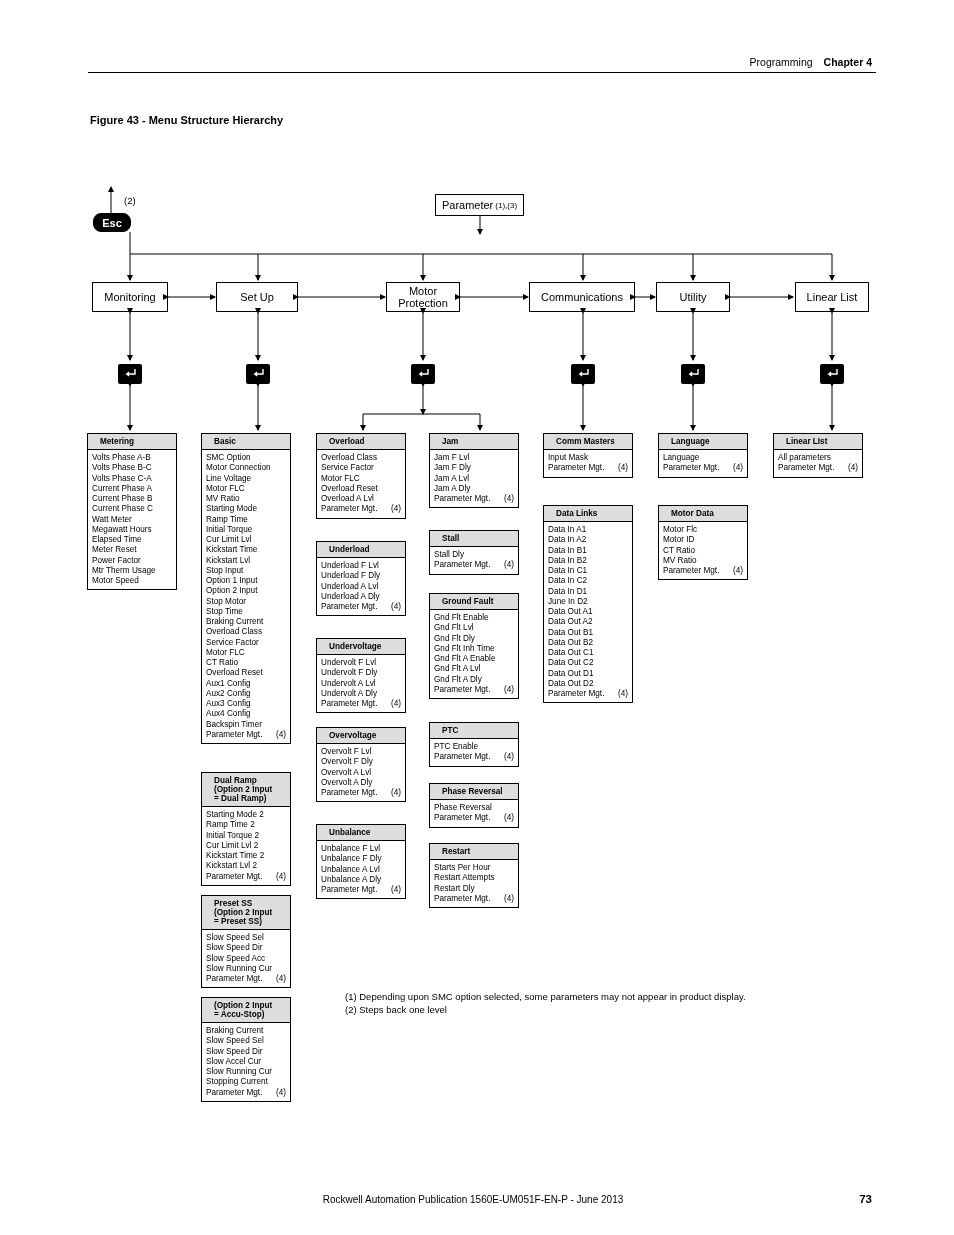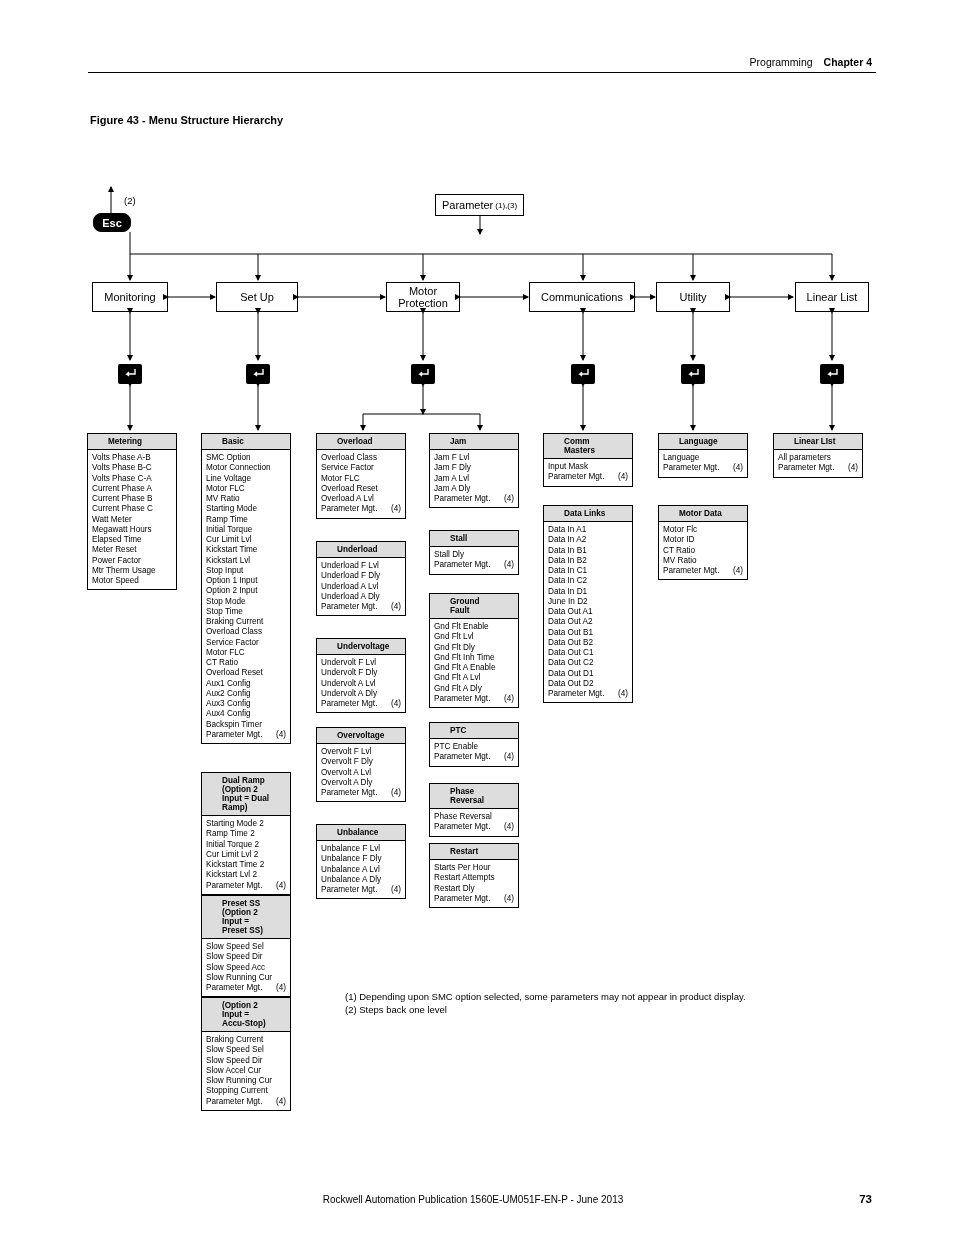--- a/index.html
+++ b/index.html
@@ -5,21 +5,21 @@
   * { box-sizing: border-box; margin: 0; padding: 0; }
   body { font-family: "Myriad Pro", Arial, sans-serif; background: #fff; width: 954px; margin: 0 auto; position: relative; height: 1235px; font-size: 9px; color: #000; }
   .header-rule { position: absolute; top: 72px; left: 88px; right: 78px; height: 1px; background: #000; }
   .header-top { position: absolute; top: 56px; right: 82px; font-size: 10.5px; }
   .header-top .chap { font-weight: 700; margin-left: 8px; }
   .figtitle { position: absolute; top: 114px; left: 90px; font-size: 11px; font-weight: 700; }
   .svglayer { position: absolute; left: 0; top: 0; }
   .node { position: absolute; border: 1px solid #000; text-align: center; display: flex; align-items: center; justify-content: center; font-size: 11px; padding: 2px; }
   .esc { background: #000; color: #fff; font-weight: 700; border-radius: 8px; }
   .sub-block { position: absolute; width: 90px; border: 1px solid #000; }
-  .sub-head { background: #ddd; font-weight: 700; font-size: 8.2px; padding: 3px 20px; border-bottom: 1px solid #000; }
+  .sub-head { background: #ddd; font-weight: 700; font-size: 8.2px; padding: 3px 12px; border-bottom: 1px solid #000; }
   .sub-body { padding: 3px 4px; font-size: 8.2px; line-height: 1.25; }
   .sub-body .row { display: flex; justify-content: space-between; align-items: flex-end; }
   .enter-icon { position: absolute; width: 24px; height: 20px; background: #000; border-radius: 2px; display: flex; align-items: center; justify-content: center; }
   .enter-icon svg { width: 14px; height: 12px; }
   .foot { position: absolute; bottom: 30px; left: 0; right: 8px; text-align: center; font-size: 10px; }
   .pagenum { position: absolute; bottom: 30px; right: 82px; font-size: 11.5px; font-weight: 700; }
   .notes { position: absolute; font-size: 9.5px; line-height: 1.4; }
   .link { color: #0066cc; text-decoration: underline; }
   .annot { position: absolute; font-size: 9.5px; }
 </style>
@@ -154,21 +154,21 @@
       <div>MV Ratio</div>
       <div>Starting Mode</div>
       <div>Ramp Time</div>
       <div>Initial Torque</div>
       <div>Cur Limit Lvl</div>
       <div>Kickstart Time</div>
       <div>Kickstart Lvl</div>
       <div>Stop Input</div>
       <div>Option 1 Input</div>
       <div>Option 2 Input</div>
-      <div>Stop Mode</div>
+      <div>Stop Motor</div>
       <div>Stop Time</div>
       <div>Braking Current</div>
       <div>Overload Class</div>
       <div>Service Factor</div>
       <div>Motor FLC</div>
       <div>CT Ratio</div>
       <div>Overload Reset</div>
       <div>Aux1 Config</div>
       <div>Aux2 Config</div>
       <div>Aux3 Config</div>

